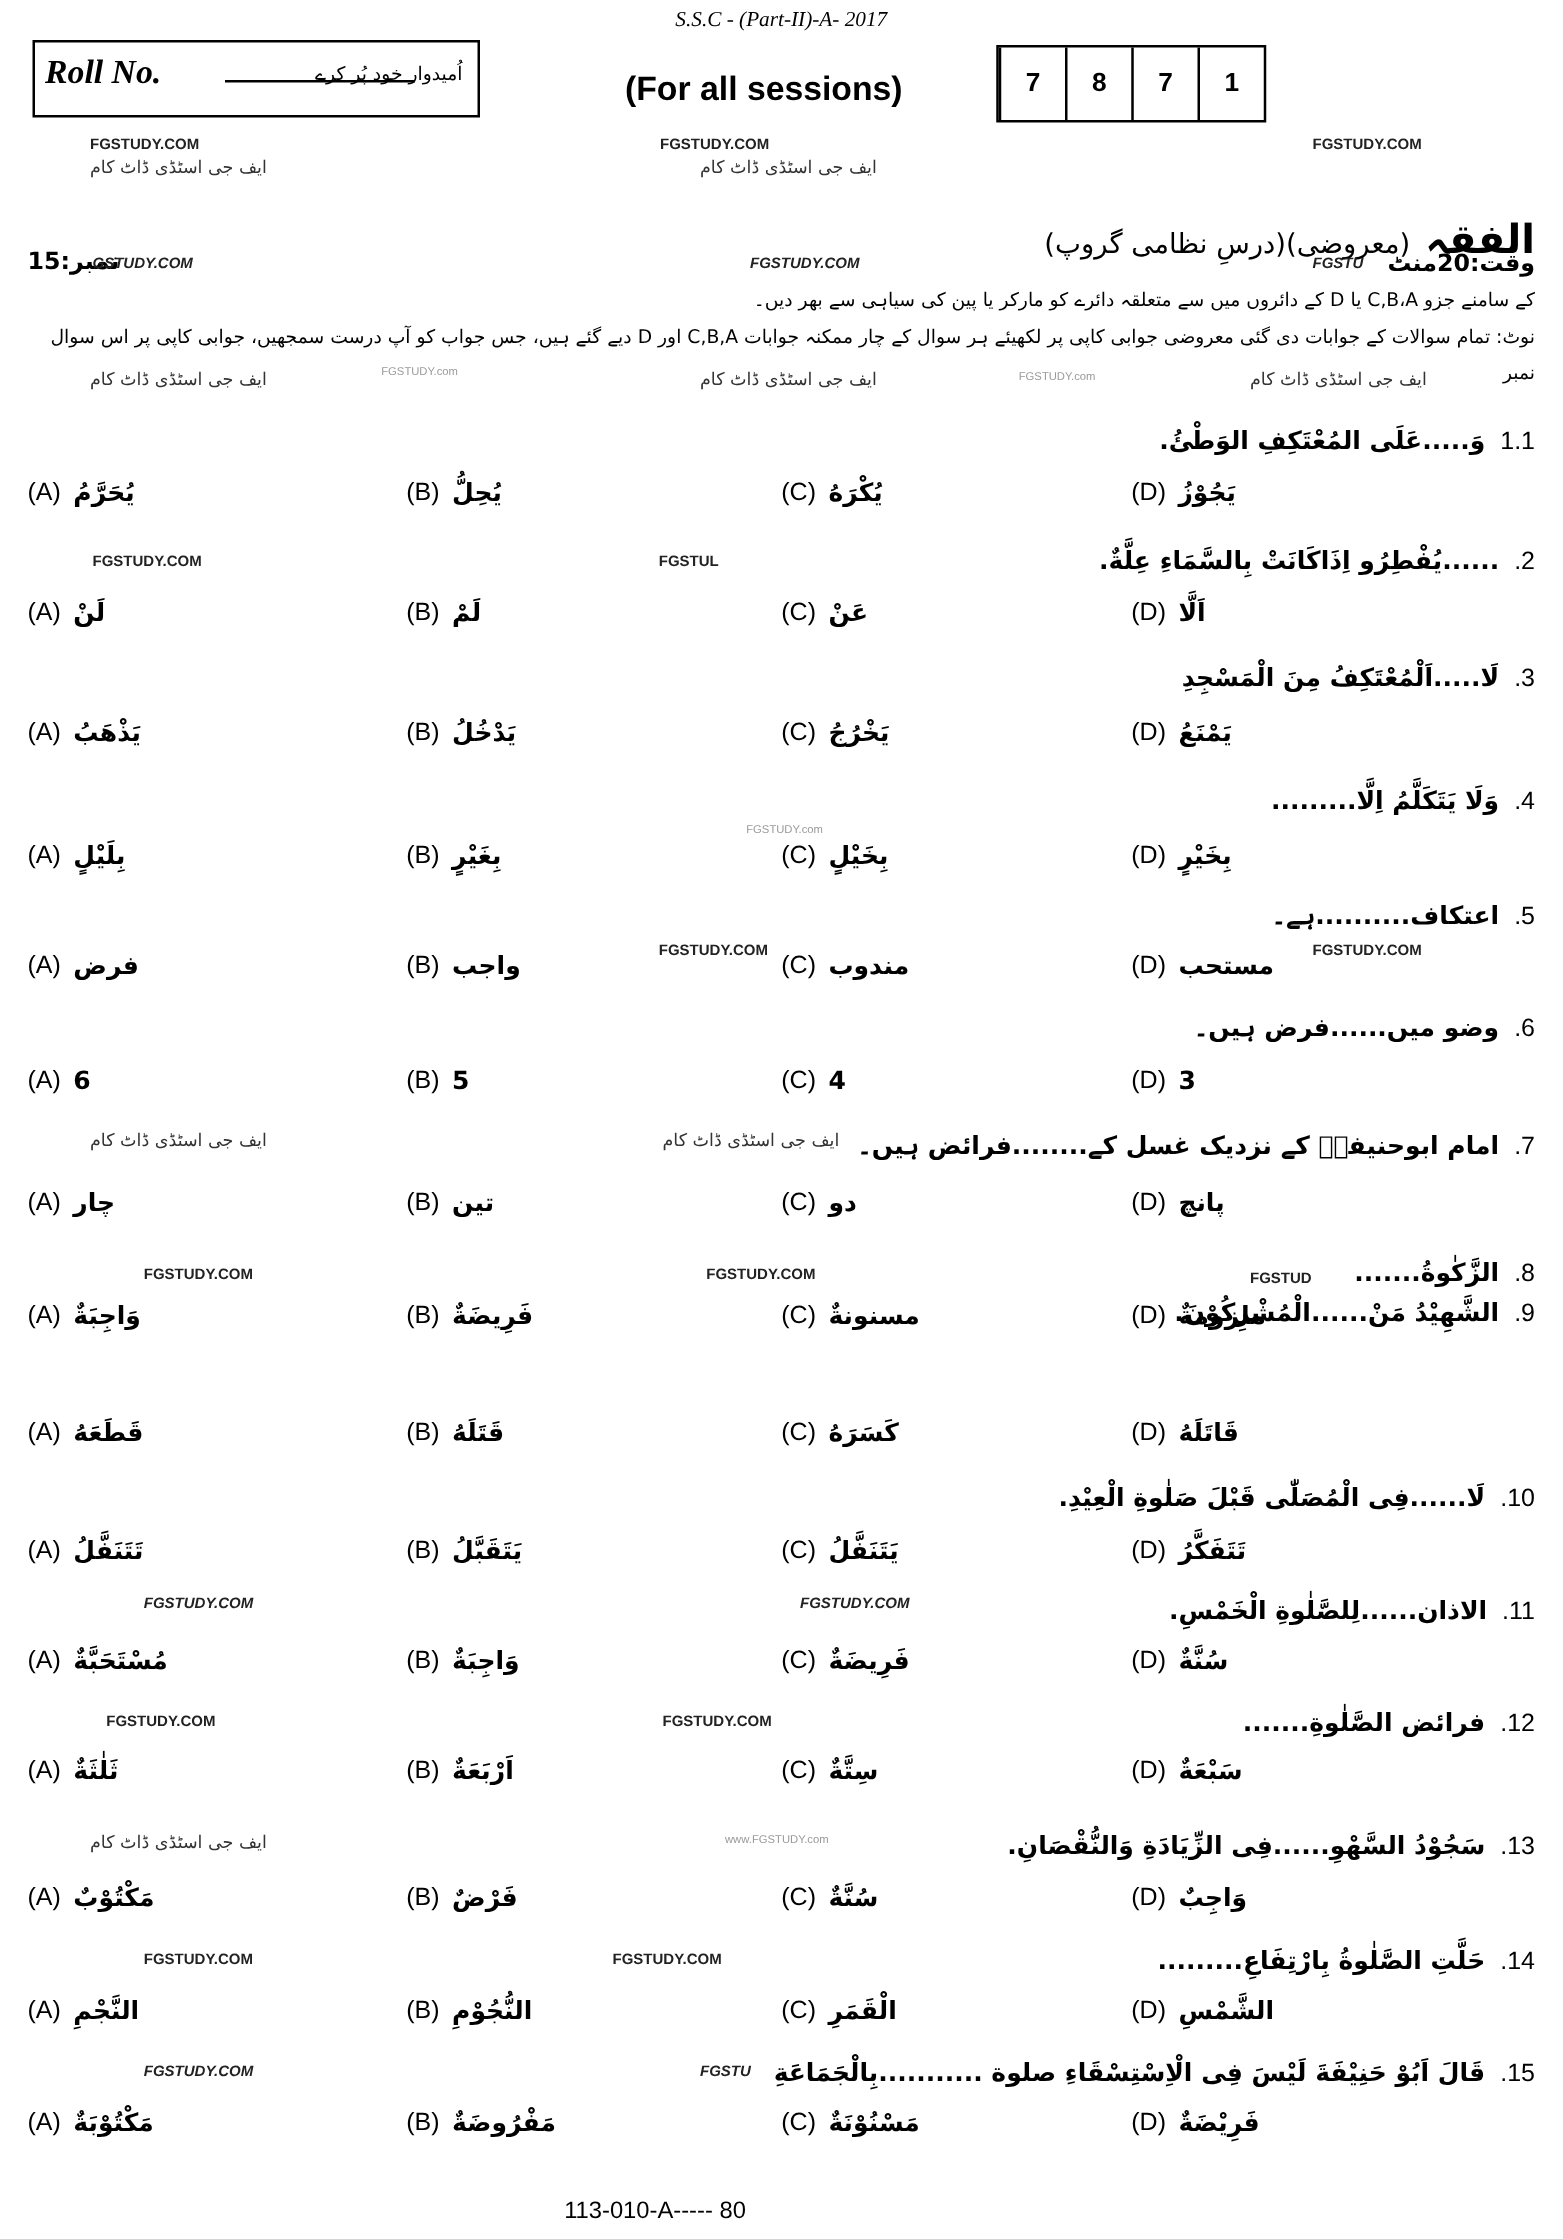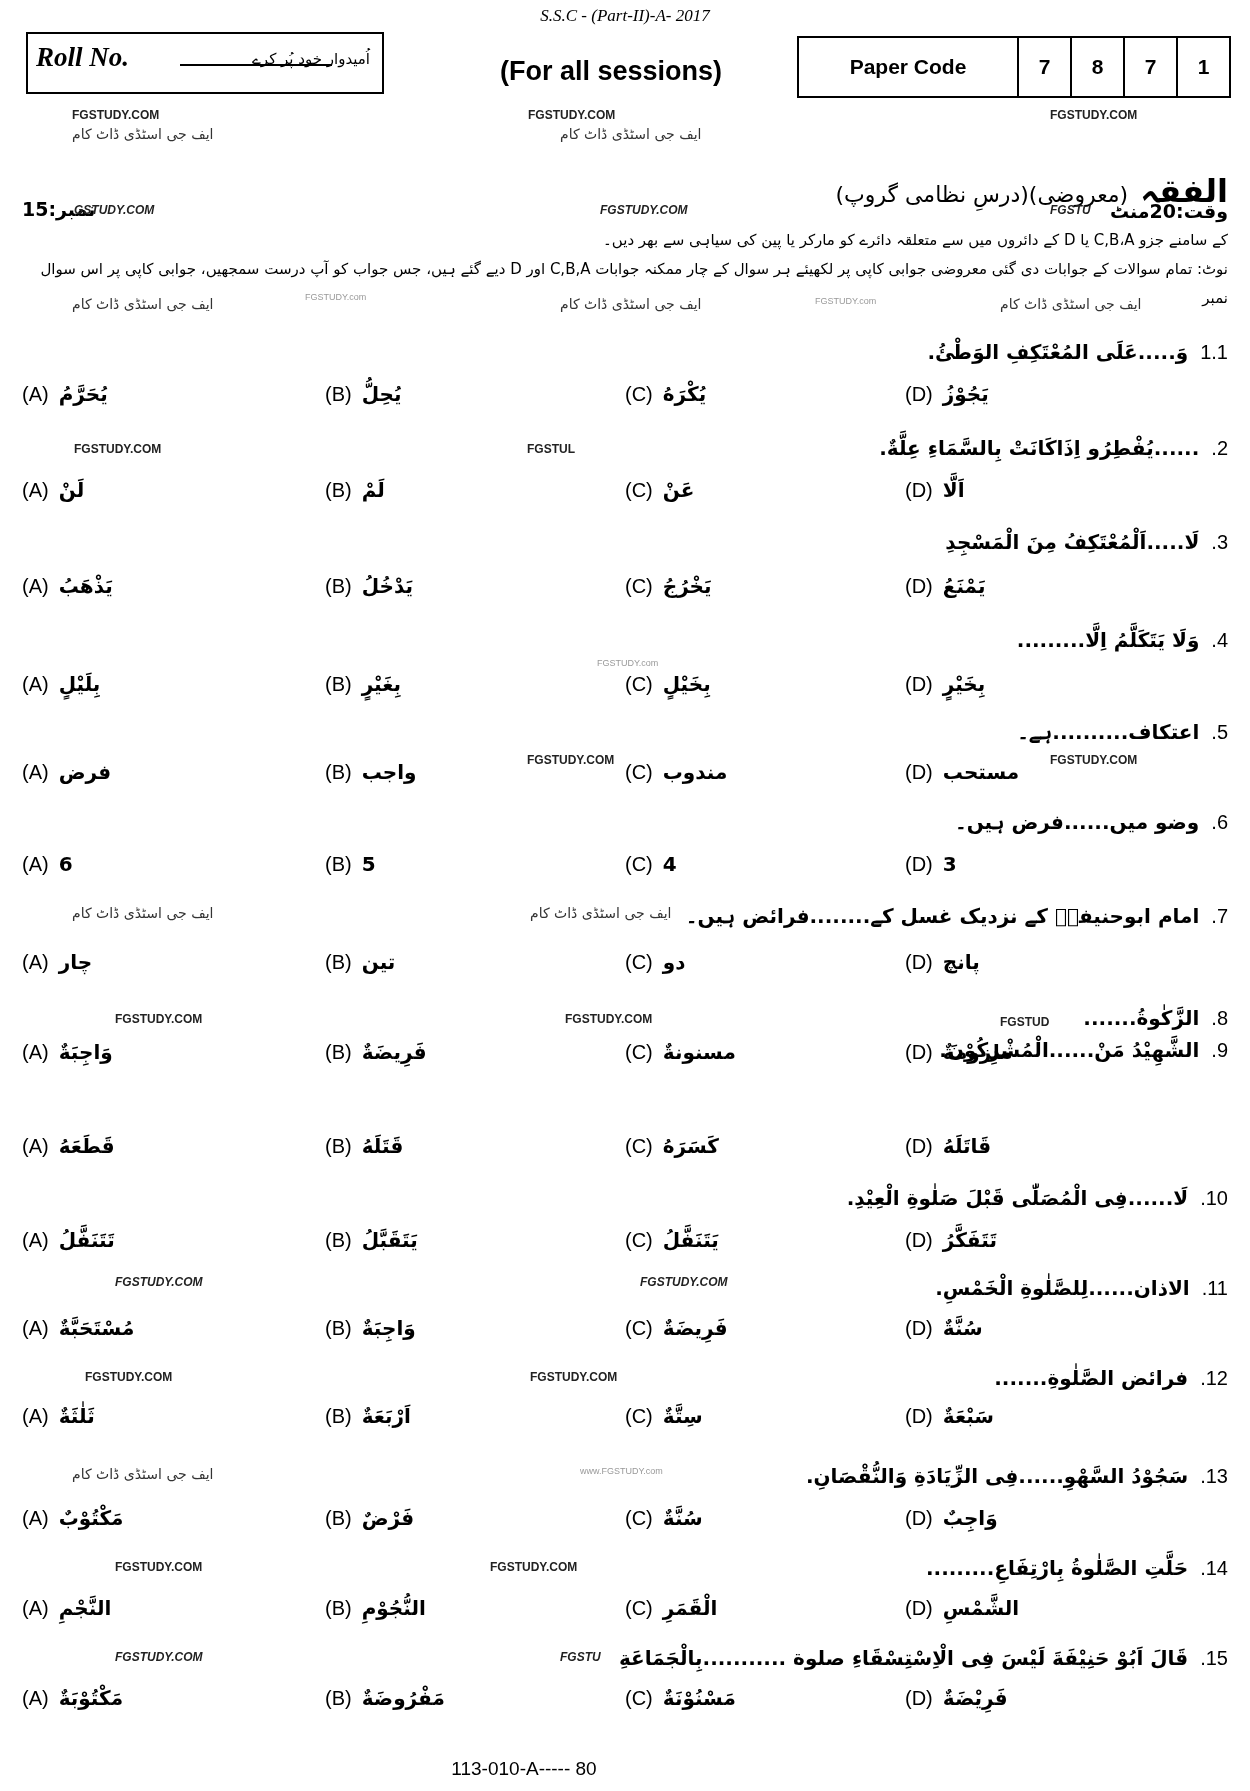--- a/index.html
+++ b/index.html
@@ -39,21 +39,20 @@
 
 <div class="abs roll-box">
   <span class="abs roll-label">Roll No.</span>
   <span class="abs roll-line"></span>
   <span class="abs roll-urdu">اُمیدوار خود پُر کرے</span>
 </div>
 
 <div class="abs sessions">(For all sessions)</div>
 
 <div class="abs code-table">
-  <div class="code-label">Paper Code</div>
   <div class="code-cell">7</div>
   <div class="code-cell">8</div>
   <div class="code-cell">7</div>
   <div class="code-cell">1</div>
 </div>
 
 <div class="abs wm" style="left:72px;top:108px;">FGSTUDY.COM</div>
 <div class="abs wm-urdu" style="left:72px;top:126px;">ایف جی اسٹڈی ڈاٹ کام</div>
 <div class="abs wm" style="left:528px;top:108px;">FGSTUDY.COM</div>
 <div class="abs wm-urdu" style="left:560px;top:126px;">ایف جی اسٹڈی ڈاٹ کام</div>

